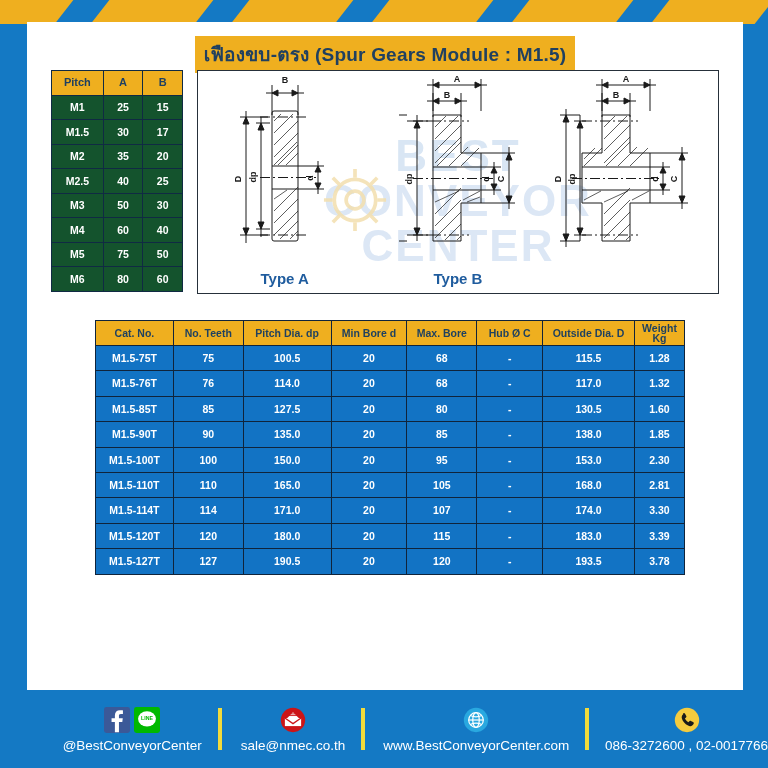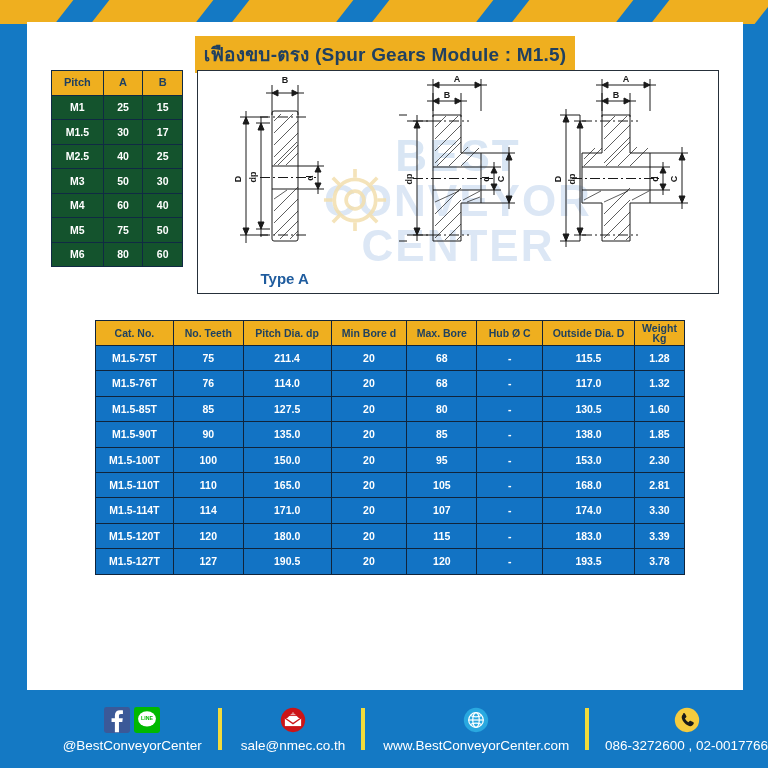--- a/index.html
+++ b/index.html
@@ -194,20 +194,25 @@
         <tbody>
           <tr>
             <td>M1</td>
             <td>25</td>
             <td>15</td>
           </tr>
           <tr>
             <td>M1.5</td>
             <td>30</td>
             <td>17</td>
+          </tr>
+          <tr>
+            <td>M2</td>
+            <td>35</td>
+            <td>20</td>
           </tr>
           <tr>
             <td>M2.5</td>
             <td>40</td>
             <td>25</td>
           </tr>
           <tr>
             <td>M3</td>
             <td>50</td>
             <td>30</td>
@@ -371,20 +376,21 @@
               <text x="116" y="108" text-anchor="middle" fill="#1a1a1a" stroke="none" font-size="9" font-weight="bold" transform="rotate(-90 116 108)">d</text>
 
               <line x1="108" y1="82" x2="142" y2="82"></line>
               <line x1="108" y1="132" x2="142" y2="132"></line>
               <line x1="136" y1="76" x2="136" y2="138"></line>
               <path d="M136 82 L133 89 L139 89 Z" fill="#1a1a1a"></path>
               <path d="M136 132 L133 125 L139 125 Z" fill="#1a1a1a"></path>
               <text x="131" y="108" text-anchor="middle" fill="#1a1a1a" stroke="none" font-size="9" font-weight="bold" transform="rotate(-90 131 108)">C</text>
             </g>
           </svg>
+          <div class="dia-label">Type B</div>
         </div>
 
         <div class="dia">
           <svg width="170" height="200" viewBox="0 0 170 200">
             <g stroke="#1a1a1a" fill="none" stroke-width="1" font-family="Liberation Sans, sans-serif" font-size="9">
 
               <line x1="56" y1="8" x2="56" y2="40"></line>
               <line x1="104" y1="8" x2="104" y2="40"></line>
               <line x1="50" y1="14" x2="110" y2="14"></line>
               <path d="M56 14 L62 11 L62 17 Z" fill="#1a1a1a"></path>
@@ -482,21 +488,21 @@
             <th>Max. Bore</th>
             <th>Hub Ø C</th>
             <th>Outside Dia. D</th>
             <th>Weight Kg</th>
           </tr>
         </thead>
         <tbody>
           <tr>
             <td>M1.5-75T</td>
             <td>75</td>
-            <td>211.4</td>
+            <td>100.5</td>
             <td>20</td>
             <td>68</td>
             <td>-</td>
             <td>115.5</td>
             <td>1.28</td>
           </tr>
           <tr>
             <td>M1.5-76T</td>
             <td>76</td>
             <td>114.0</td>

